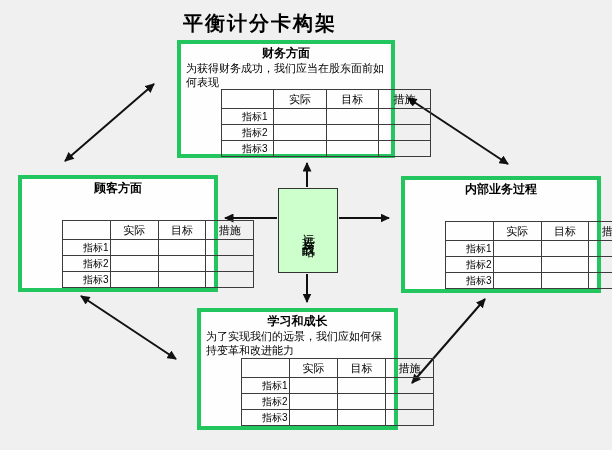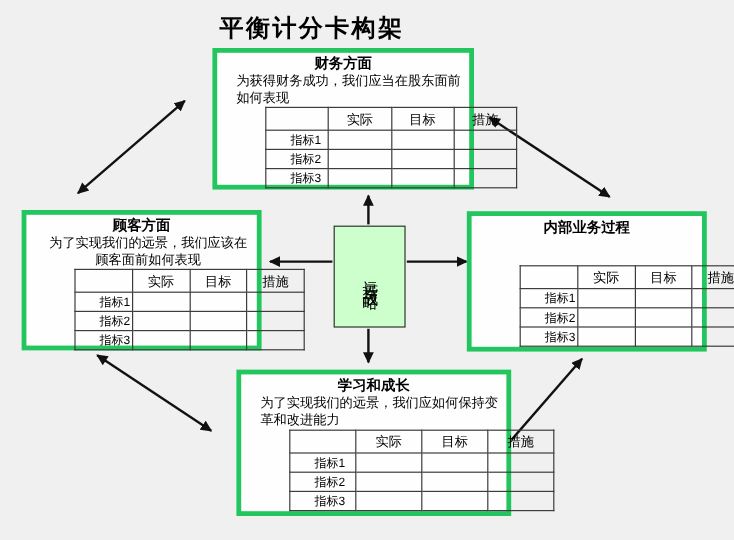--- a/index.html
+++ b/index.html
@@ -28,21 +28,21 @@
     display:flex; flex-direction:column;
   }
   .pbox-title {
     text-align:center; font-weight:bold;
     font-size:12px; color:#000;
     padding-top:2px; line-height:14px;
   }
   .pbox-desc {
     font-size:11px; color:#000;
     line-height:14px;
-    padding:1px 5px 0 16px;
+    padding:1px 5px 0 5px;
     text-align:left;
   }
   .pbox-desc.centered { text-align:center; }
   .ptable {
     width:100%;
     margin-top:auto;
     border-collapse:collapse;
     table-layout:fixed;
     margin-left:40px;
   }
@@ -56,22 +56,22 @@
   }
   .ptable th { height:18px; }
   .ptable td { height:15px; }
   .ptable .lbl {
     text-align:left;
     font-size:10px;
     padding-left:20px;
   }
   #box-financial { left:177px; top:40px;  width:218px; height:118px; }
   #box-customer  { left:18px;  top:175px; width:200px; height:117px; }
-  #box-internal  { left:389px; top:176px; width:200px; height:117px; }
-  #box-learning  { left:197px; top:308px; width:229px; height:122px; }
+  #box-internal  { left:401px; top:176px; width:200px; height:117px; }
+  #box-learning  { left:197px; top:308px; width:201px; height:122px; }
   
   .center-box {
     position:absolute;
     left:278px; top:188px; width:60px; height:85px;
     background:#ccffcc;
     border:1px solid #333;
     box-sizing:border-box;
     display:flex; align-items:center; justify-content:center;
   }
   .center-label {
@@ -142,21 +142,20 @@
         <td></td>
             <td></td>
             <td></td>
       </tr>
     </tbody>
       </table>
   </div>
 
   <div class="pbox" id="box-customer">
     <div class="pbox-title">顾客方面</div>
-    <div class="pbox-desc centered">为了实现我们的远景，我们应该在顾客面前如何表现</div>
     <table class="ptable">
       <tbody>
           <tr>
         <th class="lbl"></th>
         <th>实际</th>
         <th>目标</th>
         <th>措施</th>
       </tr>
       <tr>
         <td class="lbl">指标1</td>

